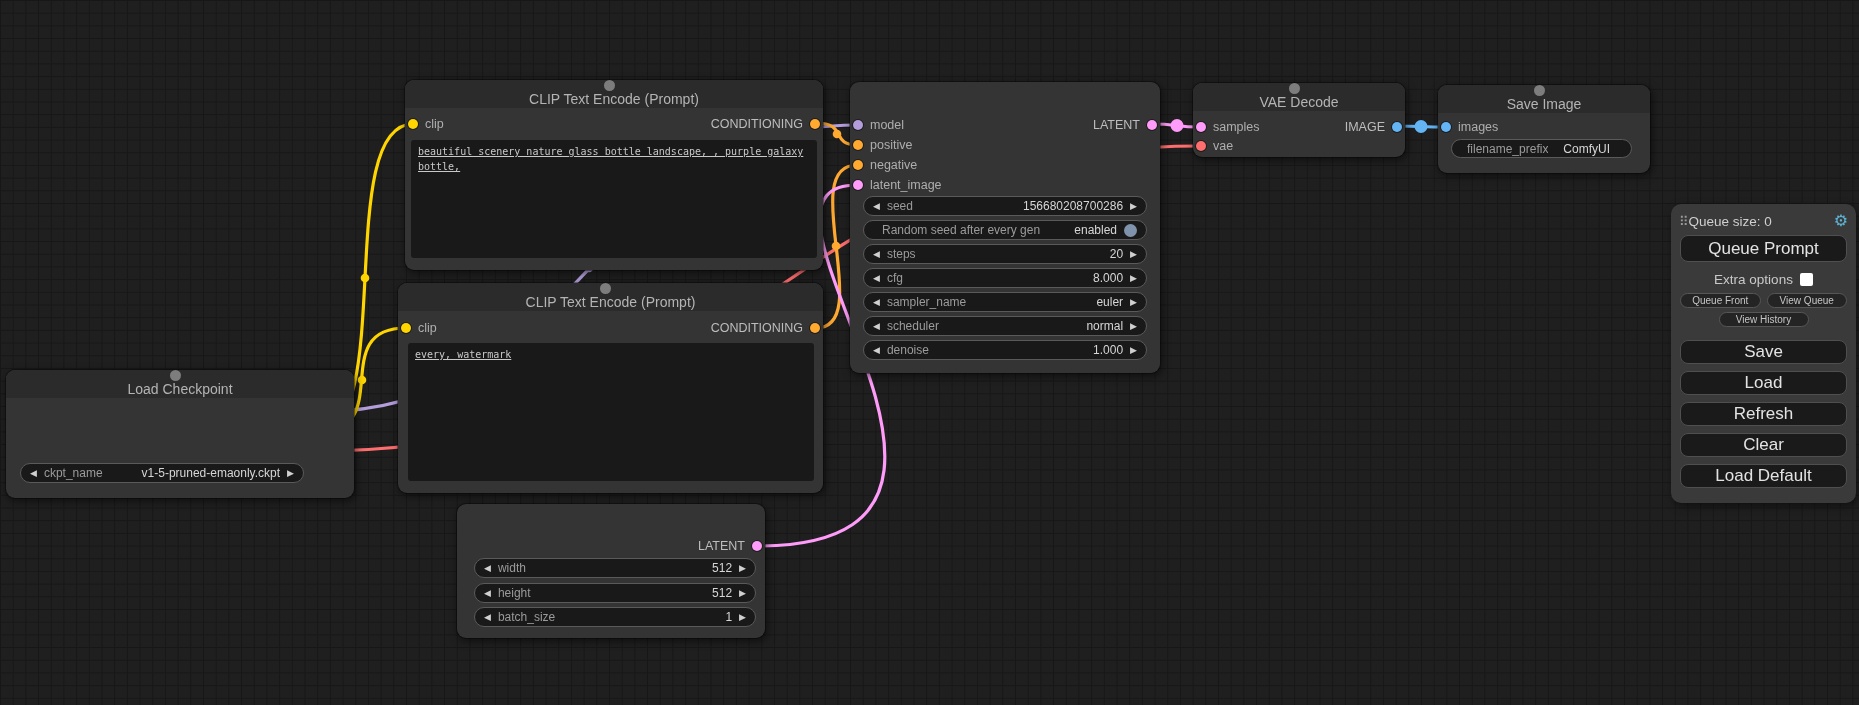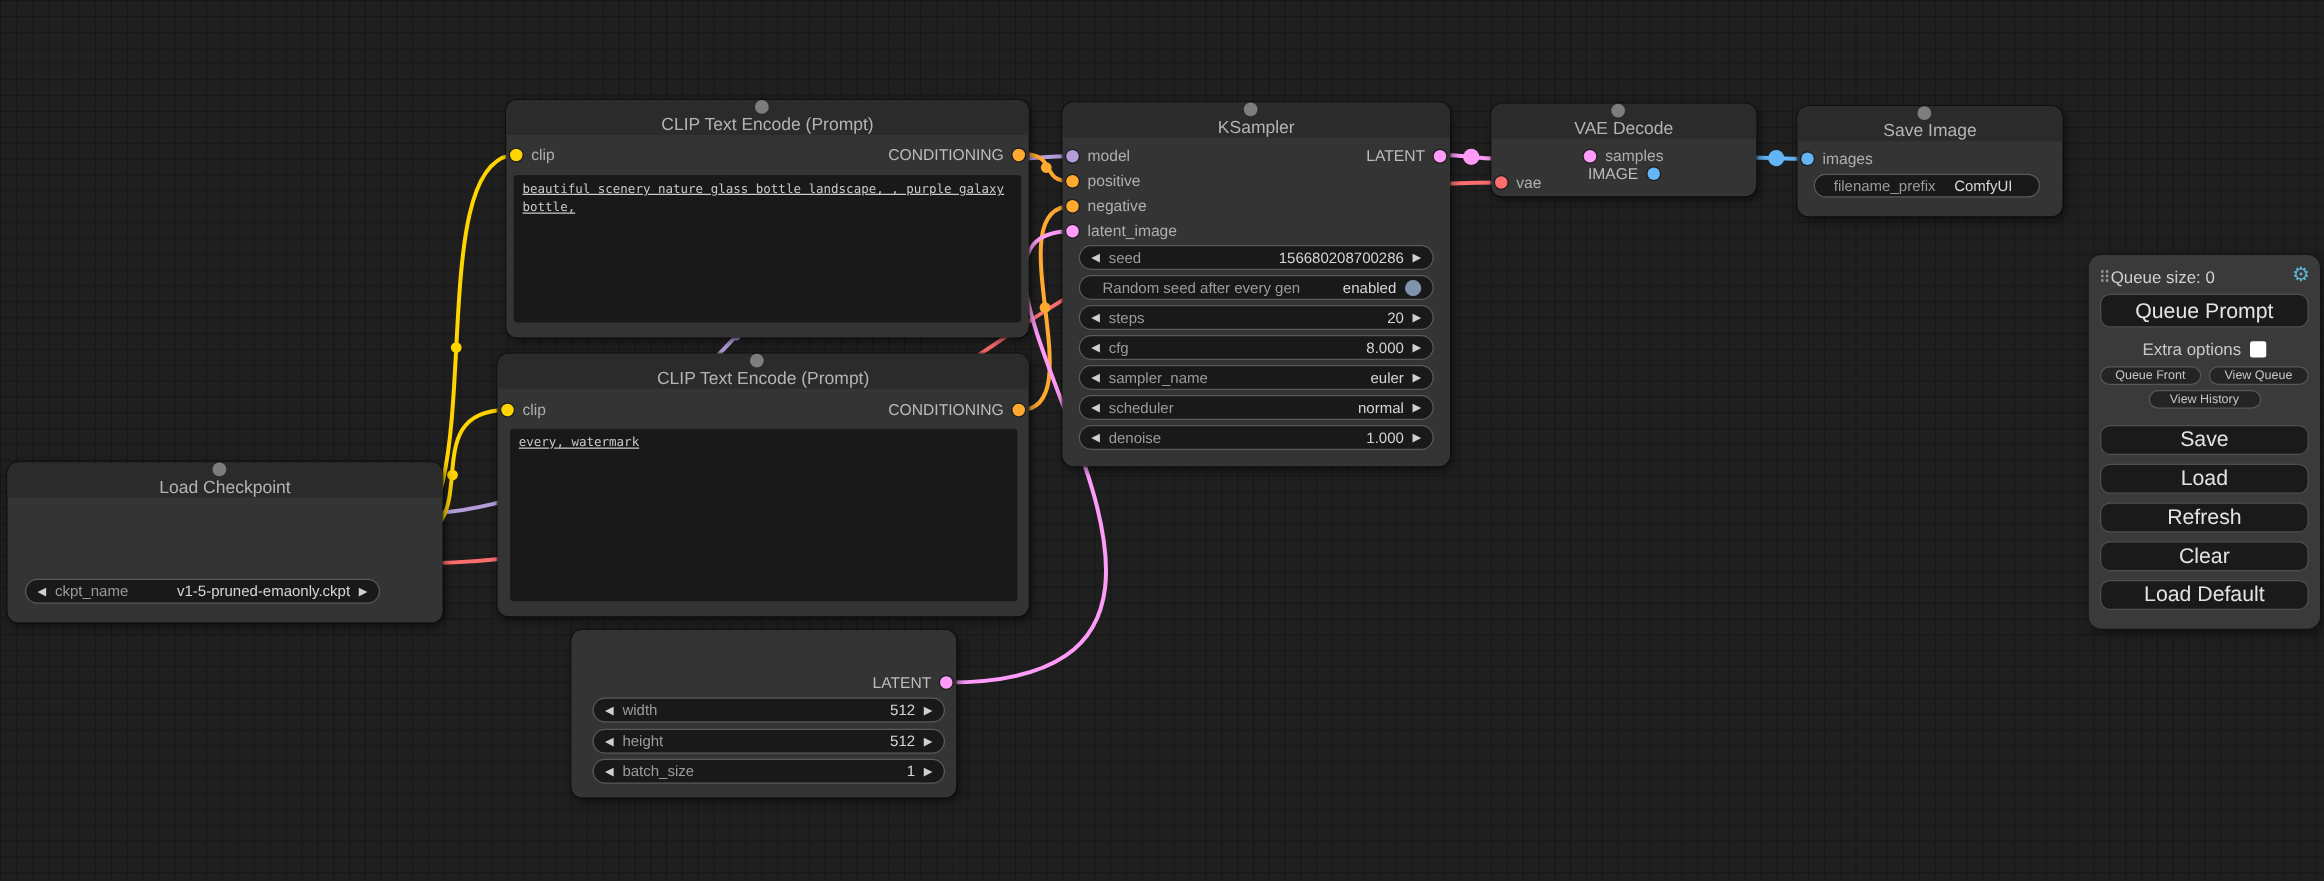--- a/index.html
+++ b/index.html
@@ -151,24 +151,20 @@
     </div>
     <div class="widget" style="left:17px;top:103px;width:282px;">
       <span class="wa">◀</span>
       <span class="wl">batch_size</span>
       <span class="wv">1</span>
       <span class="wa">▶</span>
     </div>
   </div>
 
   <div class="node" style="left:850px;top:82px;width:310px;height:291px;">
-    <div class="ntitle">
-      <span class="tdot"></span>
-      <span>KSampler</span>
-    </div>
     <div class="slot sboth" style="top:34px;">
       <span class="sg l">
         <span class="sdot" style="background: rgb(179, 157, 219);"></span>
         <span>model</span>
       </span>
       <span class="sg r" style="color:#bdbdbd;">
         <span>LATENT</span>
         <span class="sdot" style="background: rgb(255, 156, 249);"></span>
       </span>
     </div>
@@ -225,21 +221,21 @@
       <span class="wv">1.000</span>
       <span class="wa">▶</span>
     </div>
   </div>
 
   <div class="node" style="left:1193px;top:83px;width:212px;height:74px;">
     <div class="ntitle">
       <span class="tdot"></span>
       <span>VAE Decode</span>
     </div>
-    <div class="slot sboth" style="top:35px;flex-direction:column;">
+    <div class="slot sboth" style="top:35px;">
       <span class="sg l">
         <span class="sdot" style="background: rgb(255, 156, 249);"></span>
         <span>samples</span>
       </span>
       <span class="sg r" style="color:#bdbdbd;">
         <span>IMAGE</span>
         <span class="sdot" style="background: rgb(100, 181, 246);"></span>
       </span>
     </div>
     <div class="slot sin" style="top:54px;">

